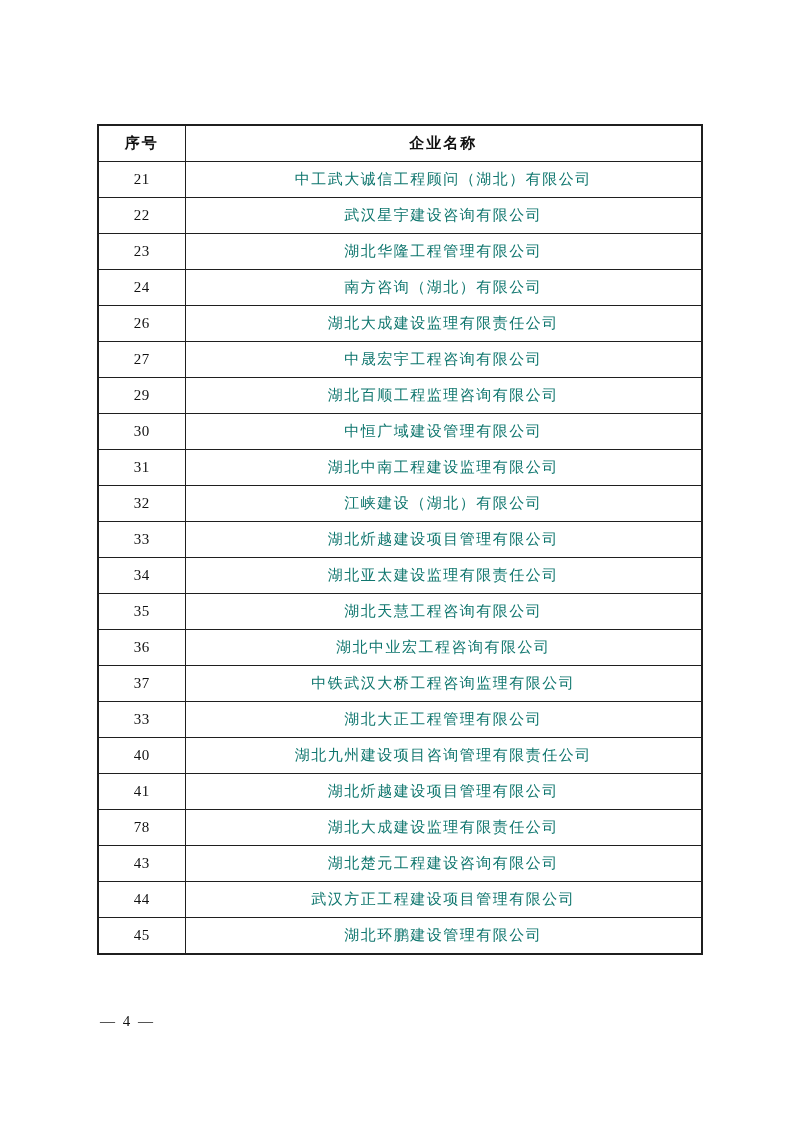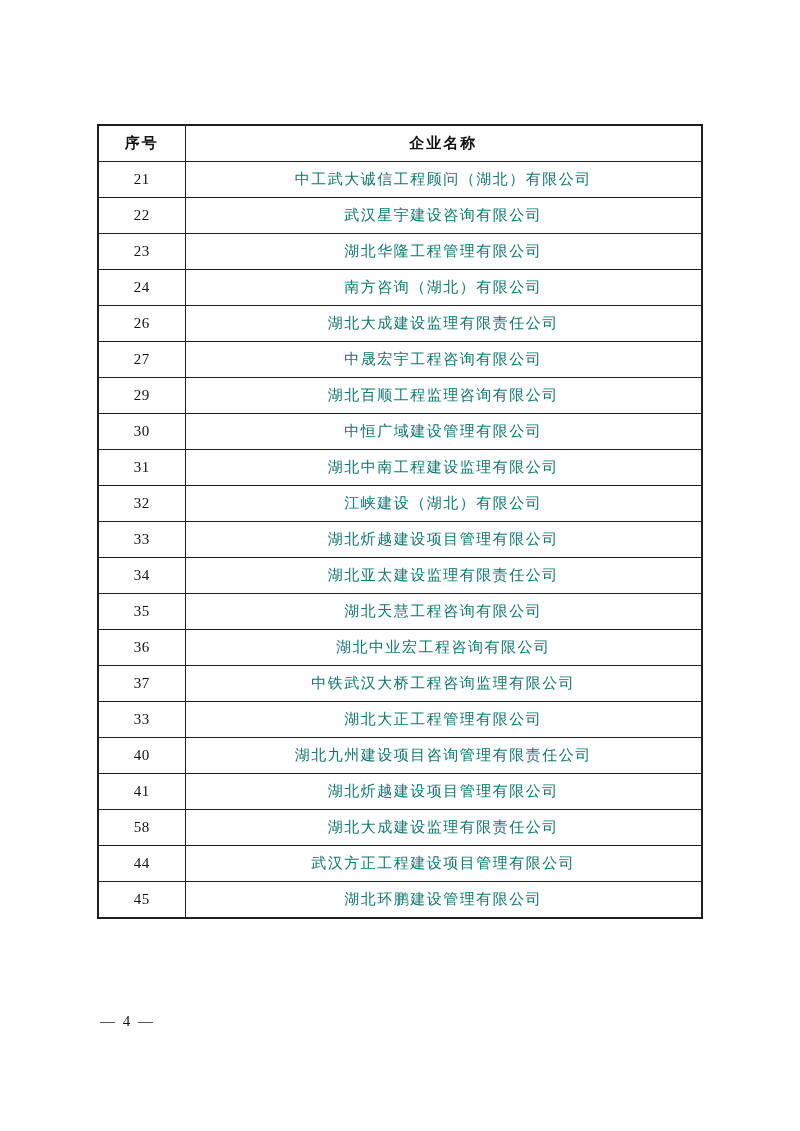--- a/index.html
+++ b/index.html
@@ -151,22 +151,26 @@
       </tr>
         <tr class="data-row">
         <td class="cell-no">40</td>
         <td class="cell-name">湖北九州建设项目咨询管理有限责任公司</td>
       </tr>
         <tr class="data-row">
         <td class="cell-no">41</td>
         <td class="cell-name">湖北炘越建设项目管理有限公司</td>
       </tr>
         <tr class="data-row">
-        <td class="cell-no">58</td>
+        <td class="cell-no">78</td>
         <td class="cell-name">湖北大成建设监理有限责任公司</td>
+      </tr>
+        <tr class="data-row">
+        <td class="cell-no">43</td>
+        <td class="cell-name">湖北楚元工程建设咨询有限公司</td>
       </tr>
         <tr class="data-row">
         <td class="cell-no">44</td>
         <td class="cell-name">武汉方正工程建设项目管理有限公司</td>
       </tr>
         <tr class="data-row">
         <td class="cell-no">45</td>
         <td class="cell-name">湖北环鹏建设管理有限公司</td>
       </tr>
     </tbody>

